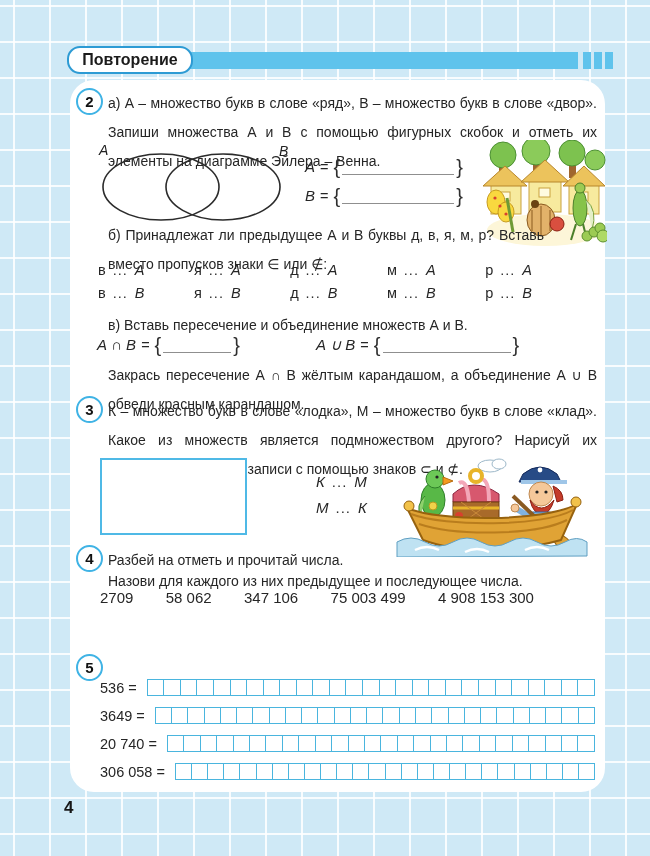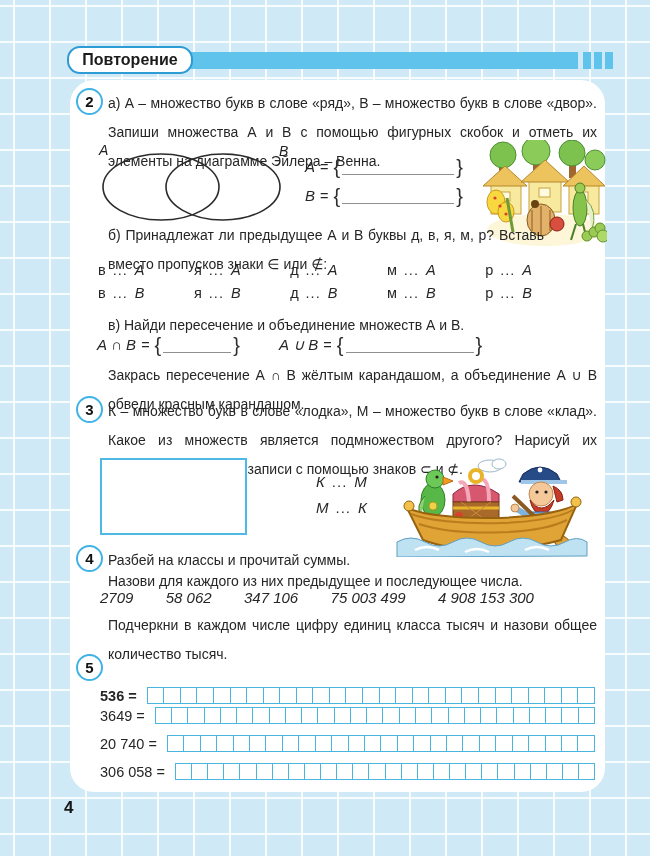--- a/index.html
+++ b/index.html
@@ -43,21 +43,21 @@
   .blank { display:inline-block; border-bottom:1.5px solid #8f8f8f; height:15px; vertical-align:-3px; margin:0 2px; }
   .membership { position:absolute; left:28px; top:182px; width:434px; }
   .m-row { display:flex; justify-content:space-between; height:23px; font-size:14.5px; }
   .m-item .dots, .rel-row .dots { padding:0 7px; letter-spacing:1px; color:#2e2e2e; }
   .eq-row { position:absolute; left:27px; top:254px; white-space:nowrap; font-size:14.5px; }
   .eq-group { display:inline-block; }
   .drawing-box { position:absolute; left:30px; top:378px; width:147px; height:77px; border:2px solid #4fb9e6; box-sizing:border-box; background:#fff; }
   .relations { position:absolute; left:246px; top:393px; font-size:15px; }
   .rel-row { height:26px; }
   .illo { position:absolute; }
-  .numbers-row { position:absolute; left:30px; top:509px; width:434px; display:flex; justify-content:space-between; font-size:15px;font-style:italic; }
+  .numbers-row { position:absolute; left:30px; top:509px; width:434px; display:flex; justify-content:space-between; font-size:15px; }
   .t5-rows { position:absolute; left:30px; top:599px; width:495px; }
   .t5-row { position:absolute; left:0; width:495px; display:flex; align-items:center; }
   .t5-label { white-space:nowrap; margin-right:10px; font-size:14.5px; }
   .cells { display:flex; flex:1; height:17px; }
   .cell { flex:1; border:1px solid #4ab5de; margin-left:-1px; background:#fff; }
   .cell:first-child { margin-left:0; }
   .page-number { position:absolute; left:64px; top:798px; font-weight:bold; font-size:17px; color:#161616; }
 </style>
 </head>
 <body>
@@ -160,27 +160,27 @@
         </div>
         <div class="m-row">
           <span class="m-item"><span class="letter">в</span><span class="dots">...</span><i class="var">В</i></span>
           <span class="m-item"><span class="letter">я</span><span class="dots">...</span><i class="var">В</i></span>
           <span class="m-item"><span class="letter">д</span><span class="dots">...</span><i class="var">В</i></span>
           <span class="m-item"><span class="letter">м</span><span class="dots">...</span><i class="var">В</i></span>
           <span class="m-item"><span class="letter">р</span><span class="dots">...</span><i class="var">В</i></span>
         </div>
       </div>
 
-    <p class="para nojust" style="left:38px; top:231px; width:489px">в) Найди пересечение и объединение множеств А и В.</p>
+    <p class="para nojust" style="left:38px; top:231px; width:489px">в) Вставь пересечение и объединение множеств А и В.</p>
 
     <div class="eq-row">
       <span class="eq-group">
         <span class="var">А ∩ В</span><span class="eq">=</span><span class="brace">{</span><span class="blank" style="width:68px"></span><span class="brace">}</span>
       </span>
-      <span class="eq-group" style="margin-left:35px">
+      <span class="eq-group" style="margin-left:72px">
         <span class="var">А ∪ В</span><span class="eq">=</span><span class="brace">{</span><span class="blank" style="width:128px"></span><span class="brace">}</span>
       </span>
     </div>
 
     <p class="para" style="left:38px; top:281px; width:489px">Закрась пересечение А ∩ В жёлтым карандашом, а объединение А ∪ В обведи красным карандашом.</p>
 
     <div class="task-circle" style="left:6px; top:316px">
       <span>3</span>
     </div>
     <p class="para" style="left:38px; top:317px; width:489px">К – множество букв в слове «лодка», М – множество букв в слове «клад». Какое из множеств является подмножеством другого? Нарисуй их диаграммы и сделай записи с помощью знаков ⊂ и ⊄.</p>
@@ -244,39 +244,38 @@
       </g>
       <g>
         <path d="M2,90 q14,-8 28,0 q14,8 28,0 q14,-8 28,0 q14,8 28,0 q14,-8 28,0 q14,8 28,0 q12,-7 22,0 l0,14 -190,1 Z" fill="#bfe2f2" stroke="#5f9fc2"></path>
         <path d="M20,98 q12,-6 24,0 M70,100 q12,-6 24,0 M130,98 q12,-6 24,0" fill="none" stroke="#ffffff" stroke-width="2.5"></path>
       </g>
     </svg>
 
     <div class="task-circle" style="left:6px; top:465px">
       <span>4</span>
     </div>
-    <p class="para nojust" style="left:38px; top:466px; width:489px">Разбей на классы и прочитай суммы.</p>
+    <p class="para nojust" style="left:38px; top:466px; width:489px">Разбей на отметь и прочитай числа.</p>
     <p class="para nojust" style="left:38px; top:487px; width:489px">Назови для каждого из них предыдущее и последующее числа.</p>
 
     <div class="numbers-row">
         <span>2709</span>
         <span>58 062</span>
         <span>347 106</span>
         <span>75 003 499</span>
         <span>4 908 153 300</span>
       </div>
 
-    <p class="para" style="left:38px; top:531px; width:489px">Подчеркни в каждом числе цифру единиц класса тысяч и назови общее количество тысяч.</p>
 
     <div class="task-circle" style="left:6px; top:574px">
       <span>5</span>
     </div>
 
     <div class="t5-rows">
-        <div class="t5-row" style="top: 8px; font-weight: bold;">
+        <div class="t5-row" style="top: 0px;">
           <span class="t5-label">536 =</span>
           <div class="cells">
             <span class="cell"></span>
             <span class="cell"></span>
             <span class="cell"></span>
             <span class="cell"></span>
             <span class="cell"></span>
             <span class="cell"></span>
             <span class="cell"></span>
             <span class="cell"></span>

